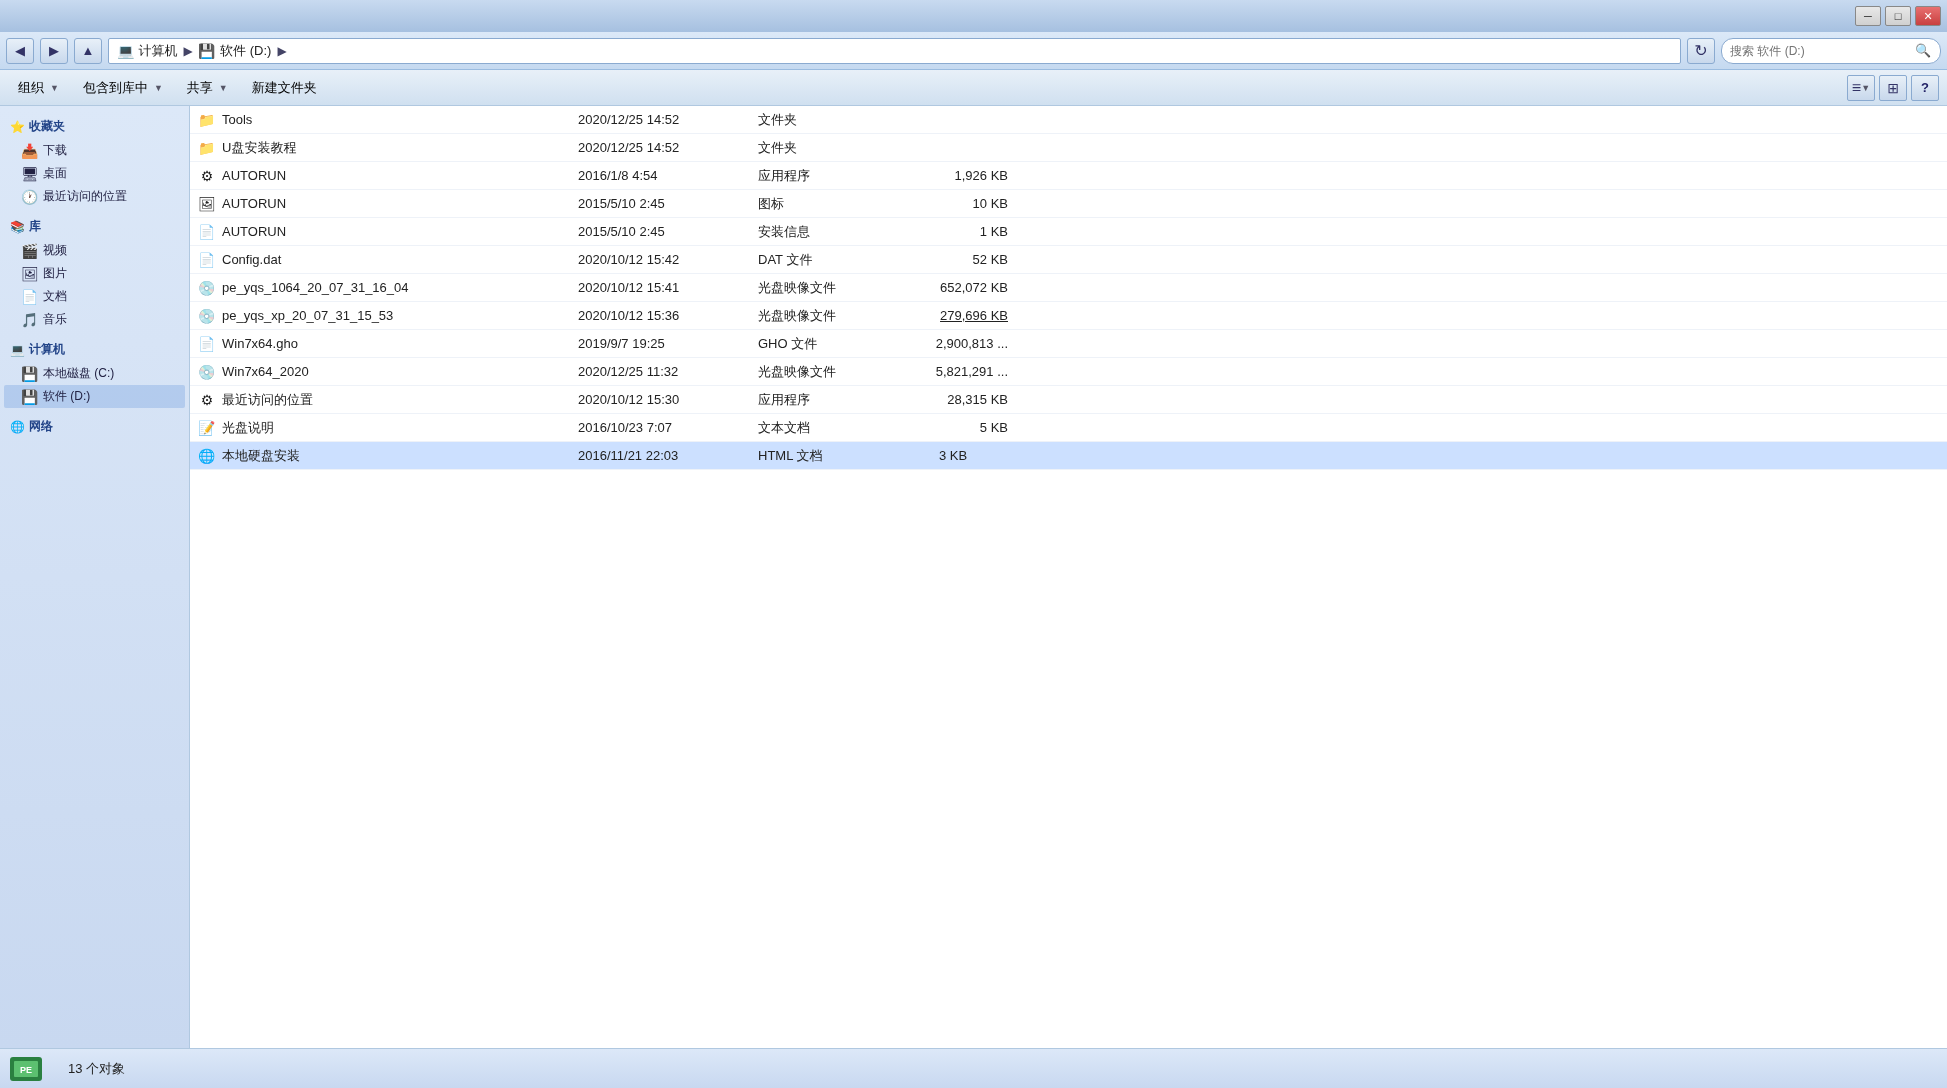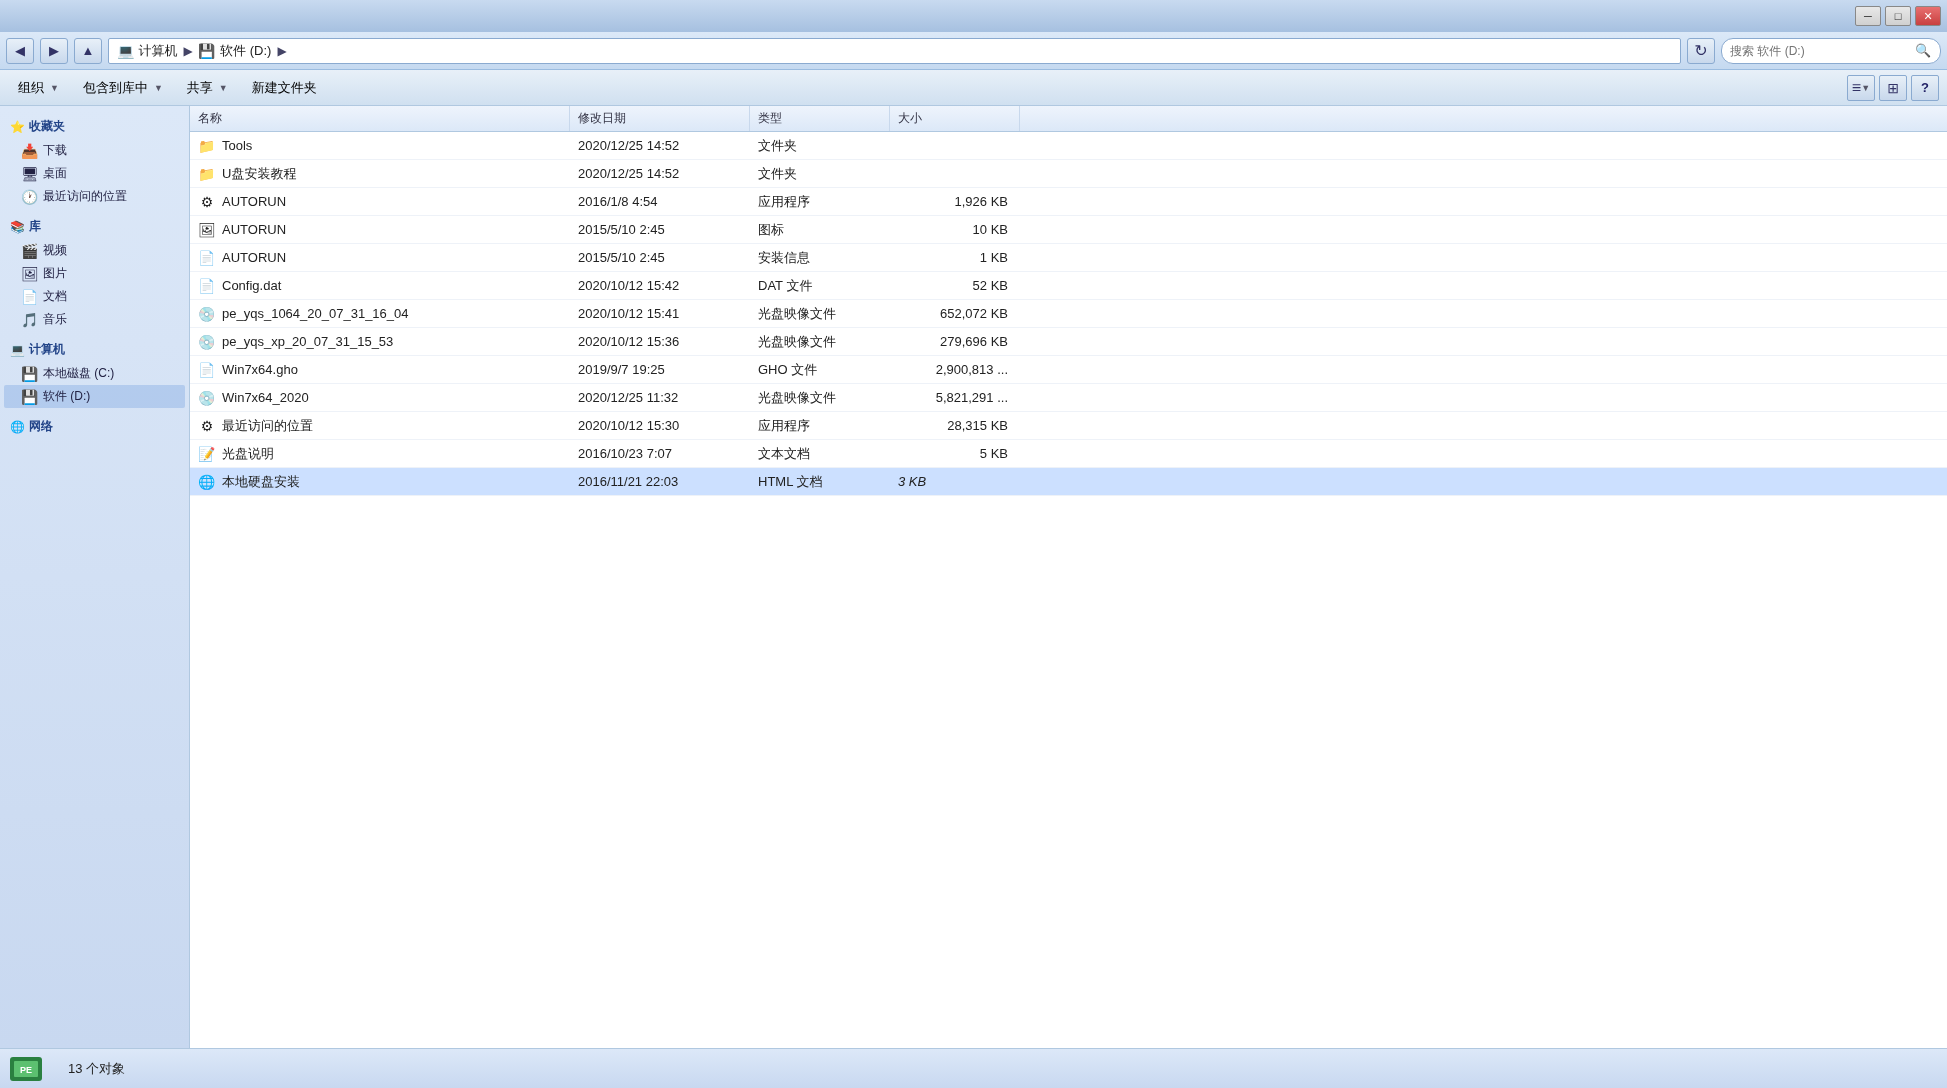--- a/index.html
+++ b/index.html
@@ -406,34 +406,20 @@
     <div class="sidebar-group">
       <div class="sidebar-group-header">
         <span>🌐</span>
         <span>网络</span>
       </div>
     </div>
   </div>
 
   <div class="file-list">
 
-    <div class="file-list-header">
-      <div class="col-header col-name">
-        <span>名称</span>
-      </div>
-      <div class="col-header col-date">
-        <span>修改日期</span>
-      </div>
-      <div class="col-header col-type">
-        <span>类型</span>
-      </div>
-      <div class="col-header col-size">
-        <span>大小</span>
-      </div>
-    </div>
 
     <div id="file-rows-container">
         <div class="file-row">
     <div class="col-name">
       <span class="file-icon">📁</span>
       <span>Tools</span>
     </div>
     <div class="col-date">
       <span>2020/12/25 14:52</span>
     </div>
@@ -538,21 +524,21 @@
     <div class="col-name">
       <span class="file-icon">💿</span>
       <span>pe_yqs_xp_20_07_31_15_53</span>
     </div>
     <div class="col-date">
       <span>2020/10/12 15:36</span>
     </div>
     <div class="col-type">
       <span>光盘映像文件</span>
     </div>
-    <div class="col-size" style="text-align:right; padding-right:12px;">
+    <div class="col-size" style="text-align:right; padding-right:12px;text-decoration:underline;">
       <span>279,696 KB</span>
     </div>
   </div>
         <div class="file-row">
     <div class="col-name">
       <span class="file-icon">📄</span>
       <span>Win7x64.gho</span>
     </div>
     <div class="col-date">
       <span>2019/9/7 19:25</span>
@@ -613,21 +599,21 @@
     <div class="col-name">
       <span class="file-icon">🌐</span>
       <span>本地硬盘安装</span>
     </div>
     <div class="col-date">
       <span>2016/11/21 22:03</span>
     </div>
     <div class="col-type">
       <span>HTML 文档</span>
     </div>
-    <div class="col-size" style="text-align:left; padding-right:12px;font-style:italic;">
+    <div class="col-size" style="text-align:center; padding-right:12px;">
       <span>3 KB</span>
     </div>
   </div>
       </div>
   </div>
 </div>
 
 <div class="statusbar">
   <div class="status-icon">
     <svg width="36" height="36" viewBox="0 0 36 36">

